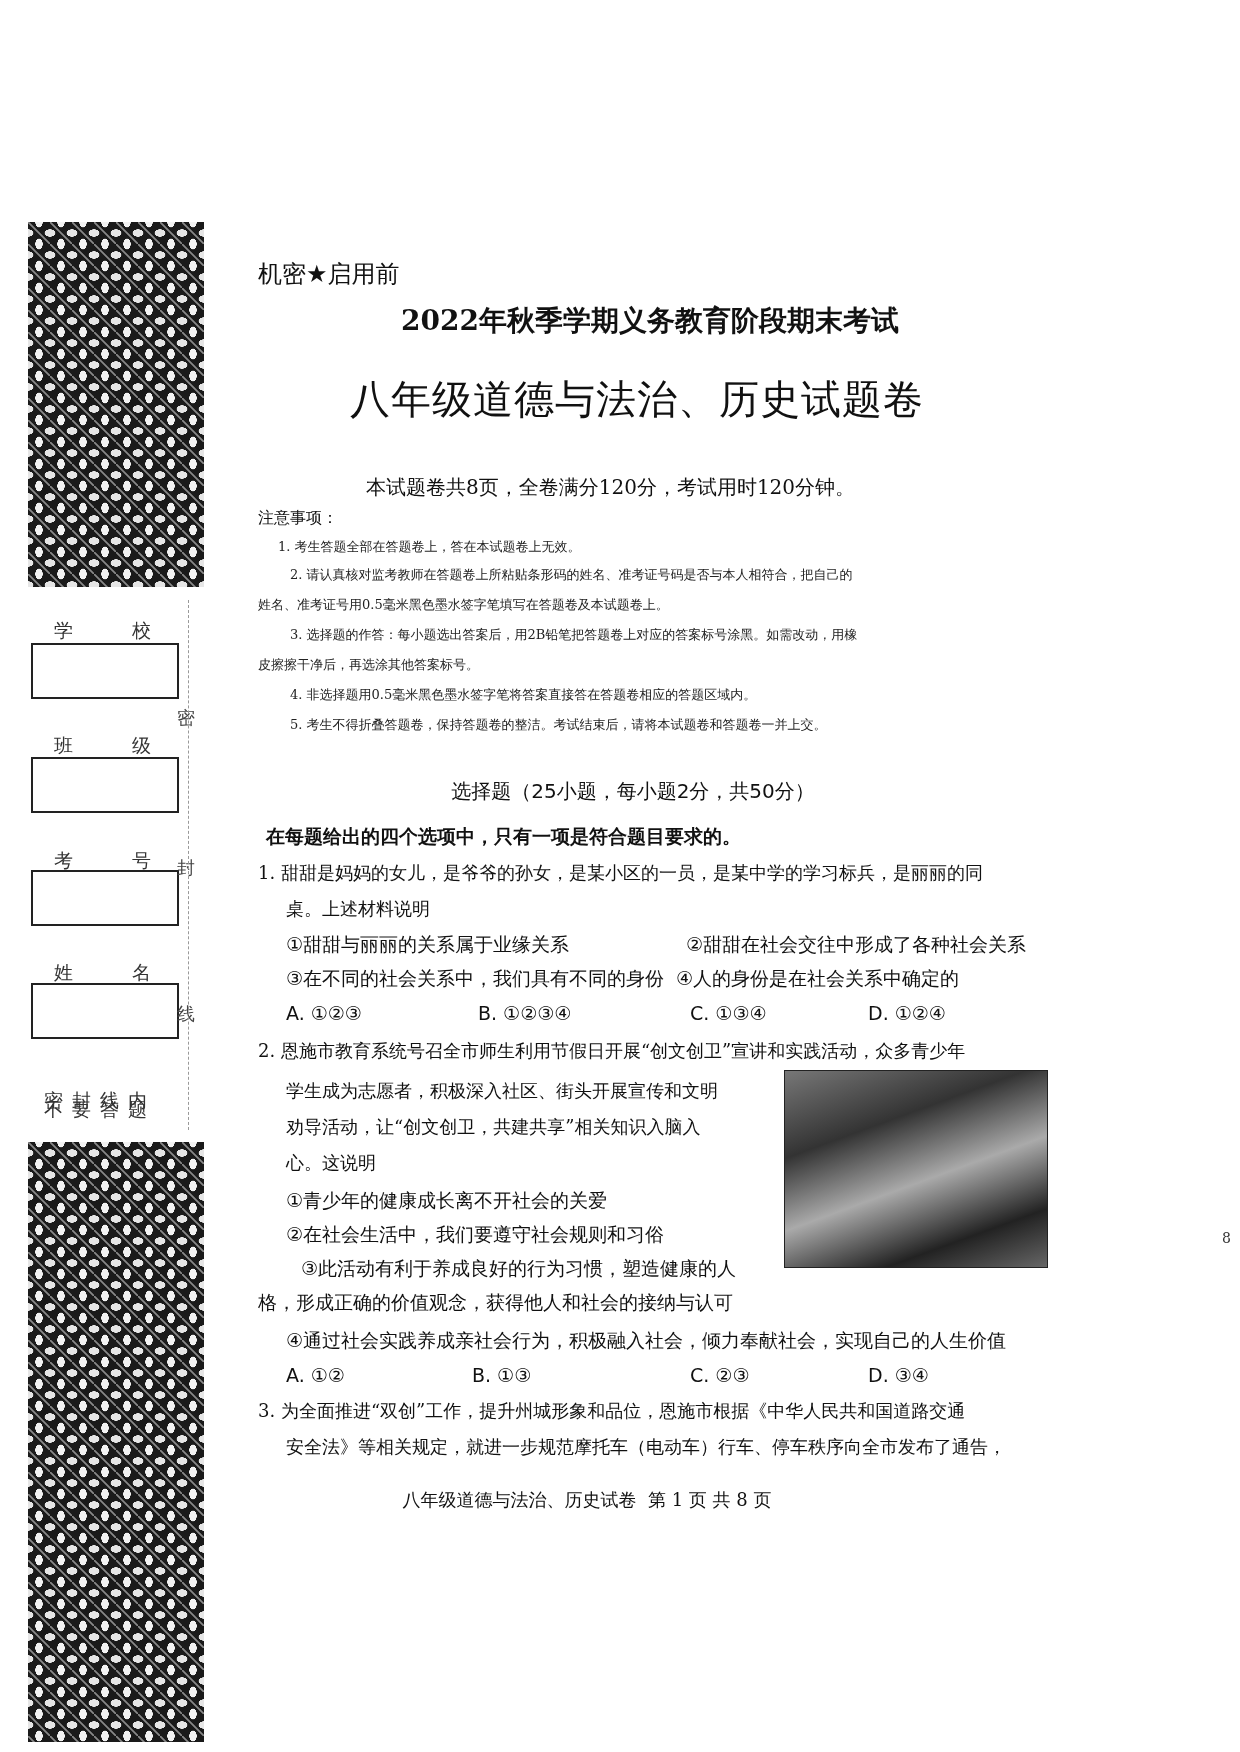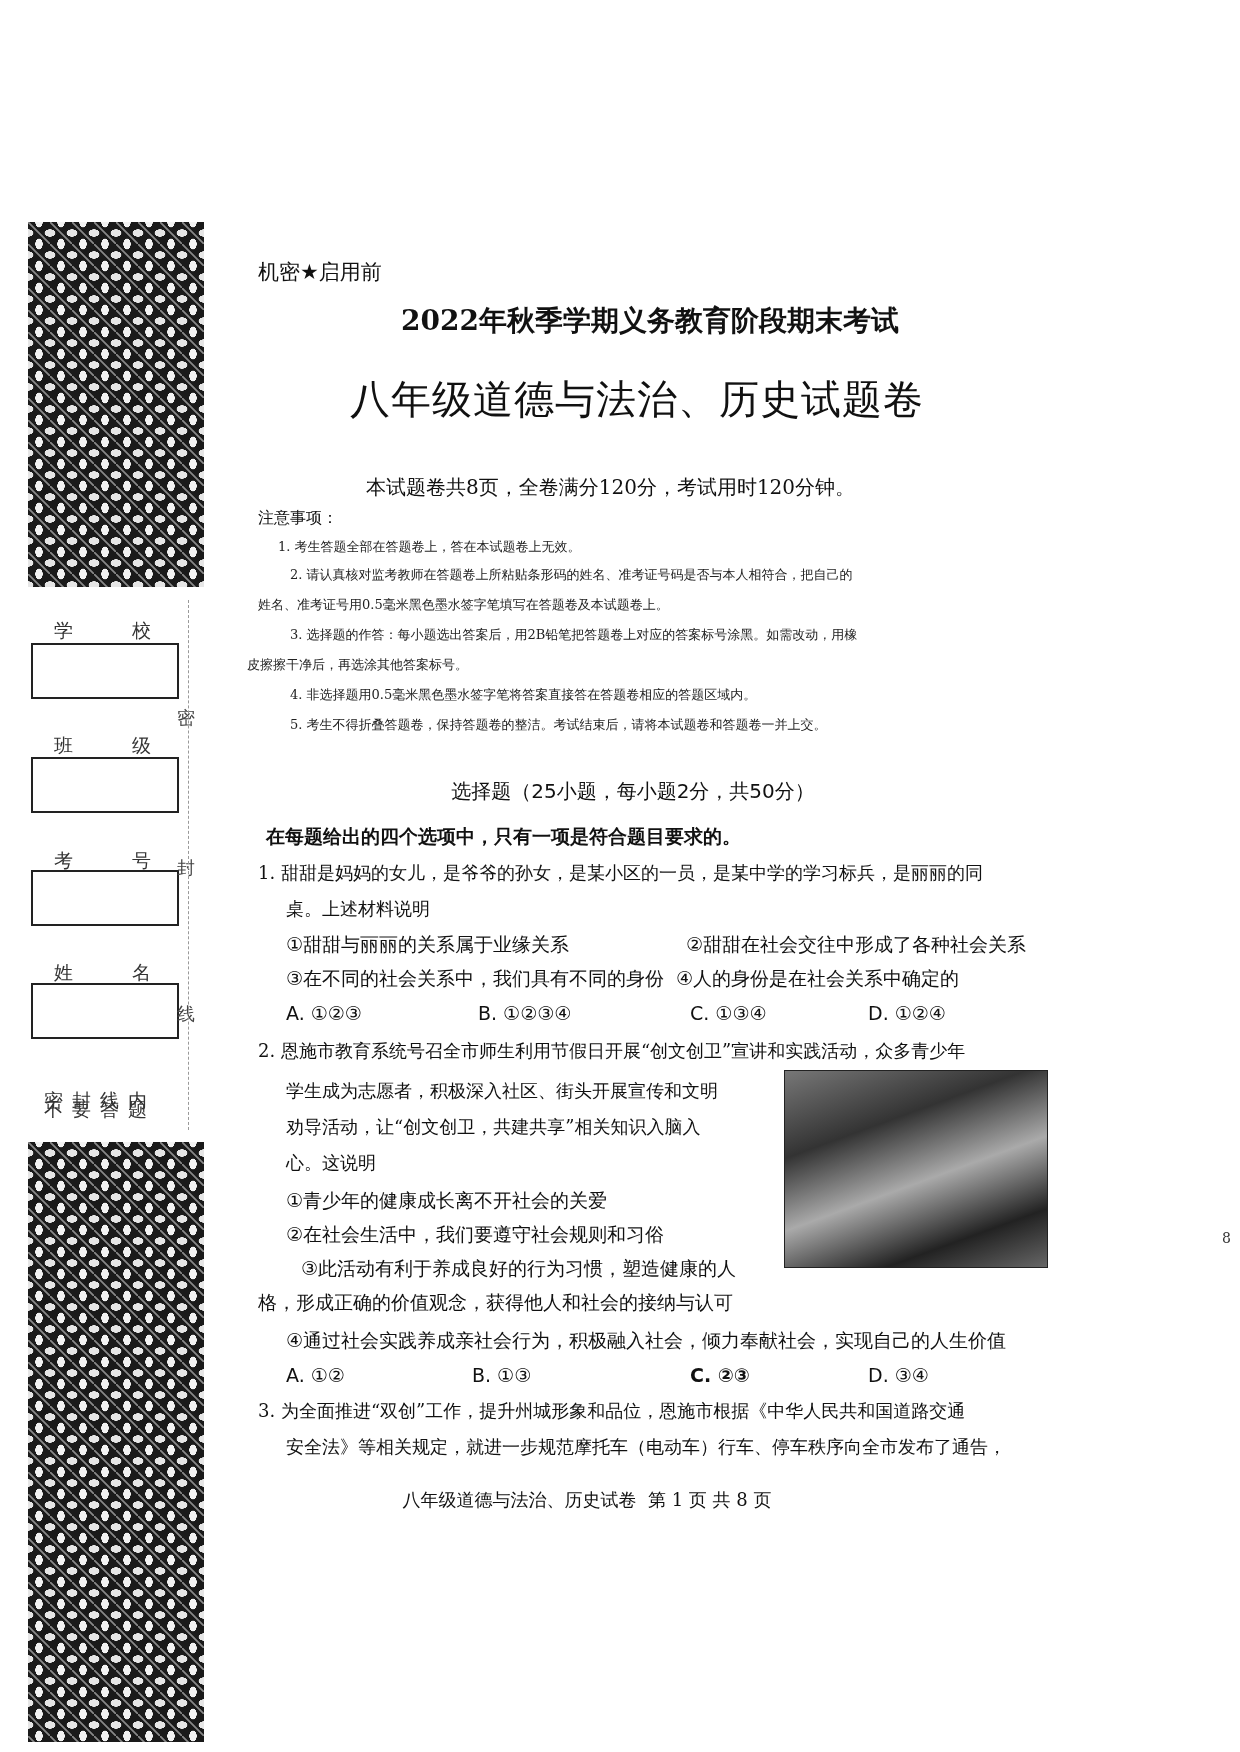--- a/index.html
+++ b/index.html
@@ -15,21 +15,21 @@
       radial-gradient(ellipse 9px 6px at 0% 50%, #e6e6e6 60%, transparent 62%),
       radial-gradient(ellipse 9px 6px at 100% 50%, #e6e6e6 60%, transparent 62%),
       linear-gradient(45deg, transparent 47%, #888 48%, #888 52%, transparent 53%);
     background-size:22px 22px;}
   .lbl{position:absolute;font-family:"DejaVu Sans","Liberation Sans",sans-serif;font-size:19px;color:#333;}
   .box{position:absolute;left:31px;width:144px;height:52px;border:2px solid #222;background:#fff;}
   .seal{position:absolute;left:177px;font-family:"DejaVu Sans",sans-serif;font-size:18px;color:#444;}
   .dash{position:absolute;left:188px;width:0;border-left:1px dashed #999;}
   .warn{position:absolute;left:44px;font-family:"DejaVu Sans",sans-serif;font-size:19px;color:#333;letter-spacing:9px;}
   
-  .secret{left:258px;top:258px;font-family:"DejaVu Sans",sans-serif;font-size:21px;}
+  .secret{left:258px;top:258px;font-family:"DejaVu Sans",sans-serif;font-size:24px;}
   .title1{left:0;width:1240px;top:302px;text-align:center;font-size:28px;font-weight:bold;}
   .title1 span{margin-left:60px;}
   .title2{left:350px;top:372px;font-size:40px;font-weight:normal;letter-spacing:1px;}
   .subinfo{left:366px;top:474px;font-size:20px;}
   .notehead{left:258px;top:508px;font-size:16px;font-family:"DejaVu Sans",sans-serif;}
   .note{font-size:13px;font-family:"DejaVu Serif",serif;color:#222;line-height:18px;}
   .sec{left:0;width:1240px;top:778px;text-align:center;font-size:20px;font-family:"DejaVu Sans",sans-serif;}
   .sec span{margin-left:26px;}
   .instr{left:266px;top:824px;font-size:19px;font-weight:bold;font-family:"DejaVu Sans",sans-serif;}
   .q{font-size:18px;line-height:22px;font-family:"DejaVu Serif",serif;}
@@ -72,21 +72,21 @@
 <div class="abs secret">机密★启用前</div>
 <div class="abs title1"><span>2022年秋季学期义务教育阶段期末考试</span></div>
 <div class="abs title2">八年级道德与法治、历史试题卷</div>
 <div class="abs subinfo">本试题卷共8页，全卷满分120分，考试用时120分钟。</div>
 
 <div class="abs notehead">注意事项：</div>
 <div class="abs note" style="left:278px;top:538px;">1. 考生答题全部在答题卷上，答在本试题卷上无效。</div>
 <div class="abs note" style="left:290px;top:566px;">2. 请认真核对监考教师在答题卷上所粘贴条形码的姓名、准考证号码是否与本人相符合，把自己的</div>
 <div class="abs note" style="left:258px;top:596px;">姓名、准考证号用0.5毫米黑色墨水签字笔填写在答题卷及本试题卷上。</div>
 <div class="abs note" style="left:290px;top:626px;">3. 选择题的作答：每小题选出答案后，用2B铅笔把答题卷上对应的答案标号涂黑。如需改动，用橡</div>
-<div class="abs note" style="left:247px;top:656px;font-family:Liberation Serif, serif;">皮擦擦干净后，再选涂其他答案标号。</div>
+<div class="abs note" style="left:258px;top:656px;font-family:Liberation Serif, serif;">皮擦擦干净后，再选涂其他答案标号。</div>
 <div class="abs note" style="left:290px;top:686px;">4. 非选择题用0.5毫米黑色墨水签字笔将答案直接答在答题卷相应的答题区域内。</div>
 <div class="abs note" style="left:290px;top:716px;">5. 考生不得折叠答题卷，保持答题卷的整洁。考试结束后，请将本试题卷和答题卷一并上交。</div>
 
 <div class="abs sec"><span>选择题（25小题，每小题2分，共50分）</span></div>
 <div class="abs instr">在每题给出的四个选项中，只有一项是符合题目要求的。</div>
 
 <div class="abs q" style="left:258px;top:862px;">1. 甜甜是妈妈的女儿，是爷爷的孙女，是某小区的一员，是某中学的学习标兵，是丽丽的同</div>
 <div class="abs q" style="left:286px;top:898px;">桌。上述材料说明</div>
 <div class="abs opt" style="left:286px;top:932px;">①甜甜与丽丽的关系属于业缘关系</div>
 <div class="abs opt" style="left:686px;top:932px;">②甜甜在社会交往中形成了各种社会关系</div>
@@ -102,20 +102,20 @@
 <div class="abs q" style="left:286px;top:1116px;">劝导活动，让“创文创卫，共建共享”相关知识入脑入</div>
 <div class="abs q" style="left:286px;top:1152px;">心。这说明</div>
 <div class="abs photo"></div>
 <div class="abs opt" style="left:286px;top:1188px;">①青少年的健康成长离不开社会的关爱</div>
 <div class="abs opt" style="left:286px;top:1222px;">②在社会生活中，我们要遵守社会规则和习俗</div>
 <div class="abs opt" style="left:301px;top:1256px;">③此活动有利于养成良好的行为习惯，塑造健康的人</div>
 <div class="abs opt" style="left:258px;top:1290px;">格，形成正确的价值观念，获得他人和社会的接纳与认可</div>
 <div class="abs opt" style="left:286px;top:1328px;">④通过社会实践养成亲社会行为，积极融入社会，倾力奉献社会，实现自己的人生价值</div>
 <div class="abs opt" style="left:286px;top:1364px;">A. ①②</div>
 <div class="abs opt" style="left:472px;top:1364px;">B. ①③</div>
-<div class="abs opt" style="left:690px;top:1364px;font-weight:bold;">C. ②③</div>
+<div class="abs opt" style="left:690px;top:1364px;">C. ②③</div>
 <div class="abs opt" style="left:868px;top:1364px;">D. ③④</div>
 
 <div class="abs q" style="left:258px;top:1400px;">3. 为全面推进“双创”工作，提升州城形象和品位，恩施市根据《中华人民共和国道路交通</div>
 <div class="abs q" style="left:286px;top:1436px;">安全法》等相关规定，就进一步规范摩托车（电动车）行车、停车秩序向全市发布了通告，</div>
 
 <div class="abs footer"><span>八年级道德与法治、历史试卷</span>&nbsp;&nbsp;<span style="margin-left:0">第 1 页 共 8 页</span></div>
 <div class="abs edge">8</div>
 
 </body></html>

